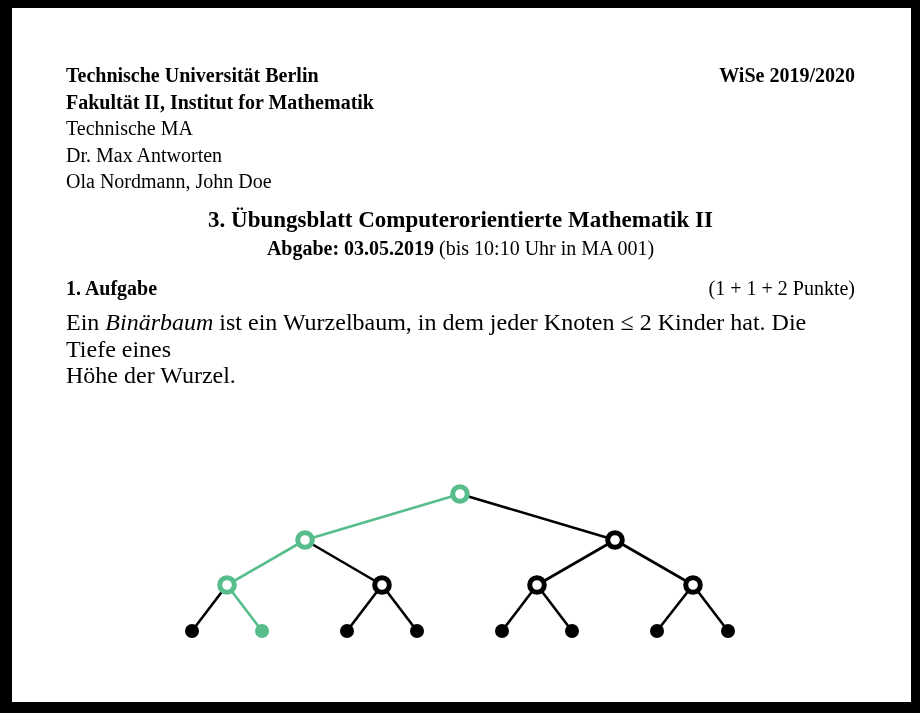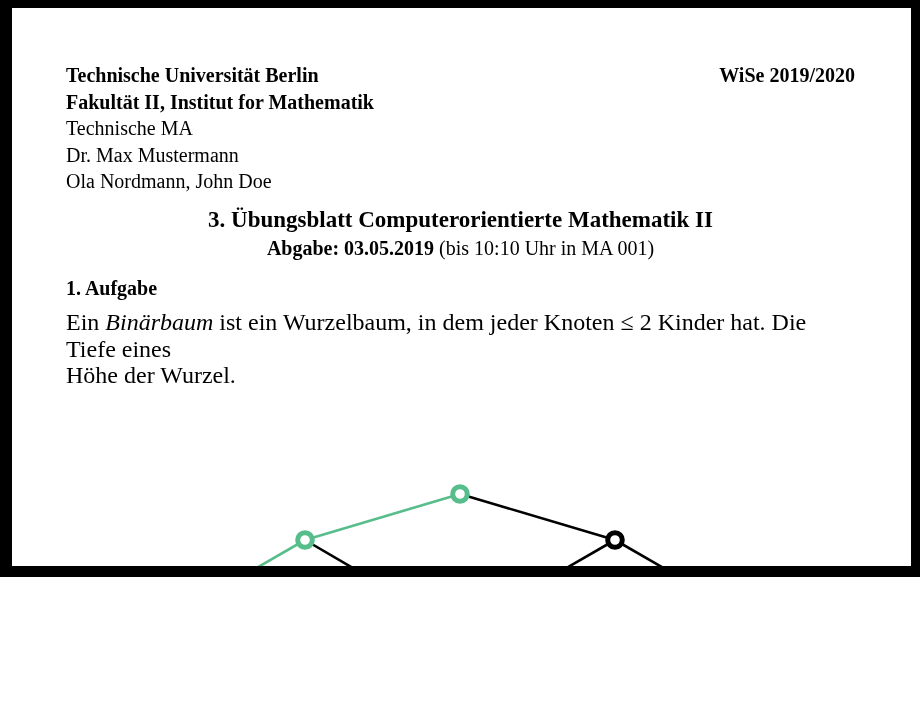--- a/index.html
+++ b/index.html
@@ -1,19 +1,19 @@
 <!DOCTYPE html>
 <html><head>
 <meta charset="utf-8">
 <style>
   html, body { margin: 0; padding: 0; background: #ffffff; }
   .page {
     position: relative;
     width: 920px;
-    height: 577px;
+    height: 713px;
     box-sizing: border-box;
     background: #ffffff;
     border-style: solid;
     border-color: #000000;
     border-width: 8px 9px 11px 12px;
     font-family: "Liberation Serif", serif;
     color: #000000;
     overflow: hidden;
   }
   .content { padding: 54px 56px 0 54px; }
@@ -37,35 +37,36 @@
 <body>
 
 <div class="page">
   <div class="content">
 
     <div class="hdr">
       <div class="hl">
         <div class="b">Technische Universität Berlin</div>
         <div class="b">Fakultät II, Institut for Mathematik</div>
         <div>Technische MA</div>
-        <div>Dr. Max Mustermann</div>
+        <div>Dr. Max Antworten</div>
         <div>Ola Nordmann, John Doe</div>
       </div>
       <div class="hr">
         <div class="b">WiSe 2019/2020</div>
       </div>
     </div>
 
     <div class="title-block">
       <div class="title">3. Übungsblatt Computerorientierte Mathematik II</div>
       <div class="deadline"><span class="b">Abgabe: 03.05.2019</span><span> (bis 10:10 Uhr in MA 001)</span></div>
     </div>
 
     <div class="ex-row">
       <div class="b">1. Aufgabe</div>
+      <div>(1 + 1 + 2 Punkte)</div>
     </div>
 
     <div class="body-text">
       <div><span>Ein </span><span class="it">Binärbaum</span><span> ist ein Wurzelbaum, in dem jeder Knoten ≤ 2 Kinder hat. Die Tiefe eines</span></div>
       <div><span>Höhe der Wurzel.</span></div>
     </div>
 
   </div>
 
   <svg class="tree-svg" width="620" height="180" viewBox="150 470 620 180" xmlns="http://www.w3.org/2000/svg">

